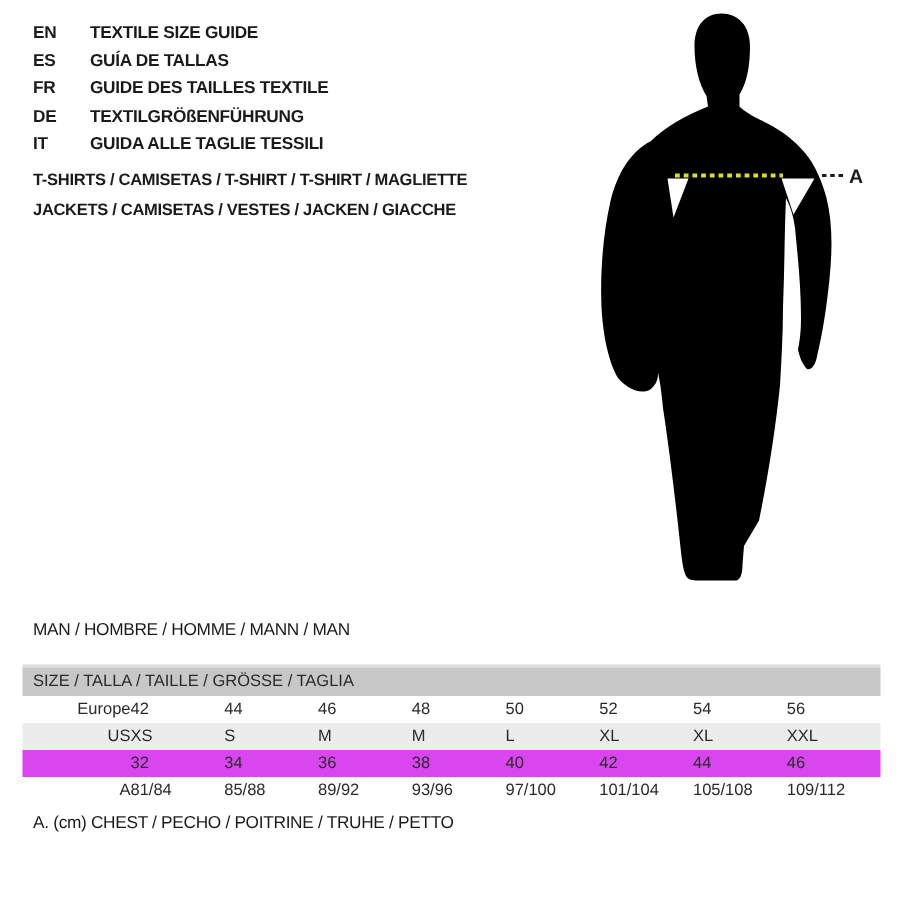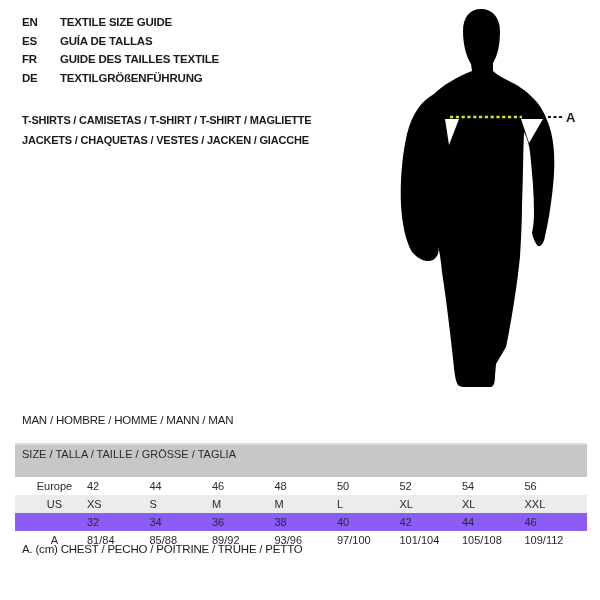--- a/index.html
+++ b/index.html
@@ -17,24 +17,24 @@
 
   
   .figure-wrap{position:absolute;top:0;left:395px;width:200px;height:395px;}
   .figure-wrap svg{display:block;width:200px;height:395px;}
 
   
   .section-title{position:absolute;top:414px;left:22px;font-size:11.5px;font-weight:400;letter-spacing:-0.2px;}
 
   
   .size-table{position:absolute;top:443px;left:15px;width:572px;border-top:2px solid #dcdcdc;}
-  .t-header{height:32px;line-height:19px;padding-left:7px;font-size:11px;color:#2a2a2a;}
+  .t-header{height:19px;line-height:19px;padding-left:7px;font-size:11px;color:#2a2a2a;}
   .t-row{display:grid;grid-template-columns:72px repeat(8,1fr);height:18px;align-items:center;
          font-size:11px;color:#2a2a2a;}
-  .t-row .t-label{padding-left:7px;text-align:center;}
+  .t-row .t-label{padding-left:7px;text-align:right;}
   .t-row .t-cell{text-align:left;}
 
   
   .footnote{position:absolute;top:543px;left:22px;font-size:11.5px;font-weight:400;letter-spacing:-0.2px;}
 </style>
 </head>
 <body>
 
 <div id="canvas">
 
@@ -48,25 +48,29 @@
       <span class="lang-label">GUÍA DE TALLAS</span>
     </div>
     <div class="lang-item">
       <span class="lang-code">FR</span>
       <span class="lang-label">GUIDE DES TAILLES TEXTILE</span>
     </div>
     <div class="lang-item">
       <span class="lang-code">DE</span>
       <span class="lang-label">TEXTILGRÖßENFÜHRUNG</span>
     </div>
+    <div class="lang-item">
+      <span class="lang-code">IT</span>
+      <span class="lang-label">GUIDA ALLE TAGLIE TESSILI</span>
+    </div>
   </div>
 
   <div class="categories">
     <div>T-SHIRTS / CAMISETAS / T-SHIRT / T-SHIRT / MAGLIETTE</div>
-    <div>JACKETS / CHAQUETAS / VESTES / JACKEN / GIACCHE</div>
+    <div>JACKETS / CAMISETAS / VESTES / JACKEN / GIACCHE</div>
   </div>
 
   <div class="figure-wrap">
     <svg viewBox="0 0 200 395" xmlns="http://www.w3.org/2000/svg">
       <path d="M 86 9
                C 75 9, 68 17, 68 31
                C 68 44, 71 56, 76 64
                L 77 71
                C 62 77, 48 85, 39 94
                C 26 101, 17 114, 12 134
@@ -131,21 +135,21 @@
       <span class="t-cell">XS</span>
       <span class="t-cell">S</span>
       <span class="t-cell">M</span>
       <span class="t-cell">M</span>
       <span class="t-cell">L</span>
       <span class="t-cell">XL</span>
       <span class="t-cell">XL</span>
       <span class="t-cell">XXL</span>
     </div>
 
-    <div class="t-row striped" style="background: #8b5cf6;">
+    <div class="t-row striped" style="background: #d946ef;">
       <span class="t-label"></span>
       <span class="t-cell">32</span>
       <span class="t-cell">34</span>
       <span class="t-cell">36</span>
       <span class="t-cell">38</span>
       <span class="t-cell">40</span>
       <span class="t-cell">42</span>
       <span class="t-cell">44</span>
       <span class="t-cell">46</span>
     </div>

